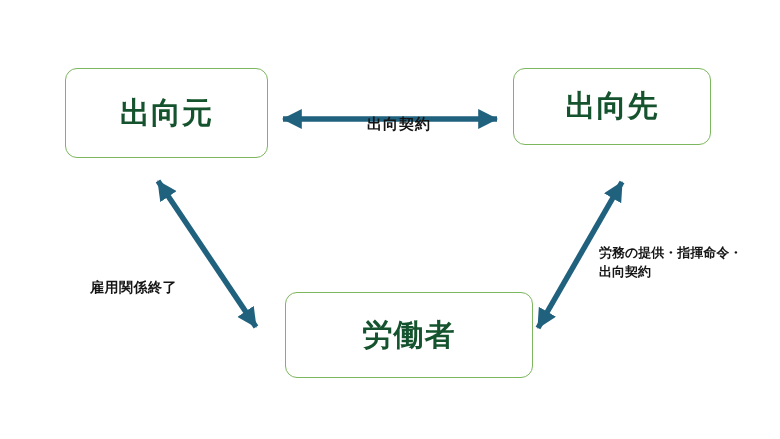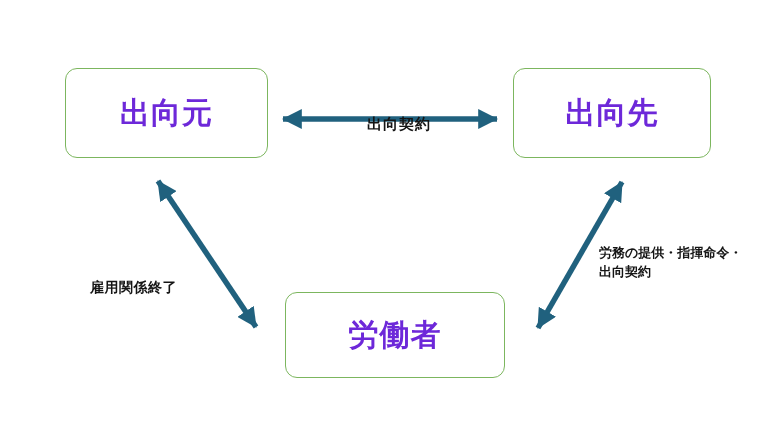--- a/index.html
+++ b/index.html
@@ -32,27 +32,27 @@
     border: 1.5px solid #7CB65E;
     border-radius: 12px;
     display: flex;
     align-items: center;
     justify-content: center;
     box-sizing: border-box;
   }
   .node-label {
     font-size: 30px;
     font-weight: bold;
-    color: #6d28d9;
+    color: #14532d;
     letter-spacing: 1px;
     white-space: nowrap;
   }
   .node-shukko-moto { left: 65px;  top: 68px;  width: 203px; height: 90px; }
-  .node-shukko-saki { left: 513px; top: 68px;  width: 198px; height: 90px; }
-  .node-rodosha     { left: 285px; top: 292px; width: 220px; height: 86px; }
+  .node-shukko-saki { left: 513px; top: 68px;  width: 198px; height: 77px; }
+  .node-rodosha     { left: 285px; top: 292px; width: 248px; height: 86px; }
   .edge-label {
     position: absolute;
     font-weight: bold;
     color: #151515;
     white-space: nowrap;
   }
   .label-contract {
     left: 339px;
     top: 80px;
     width: 120px;

